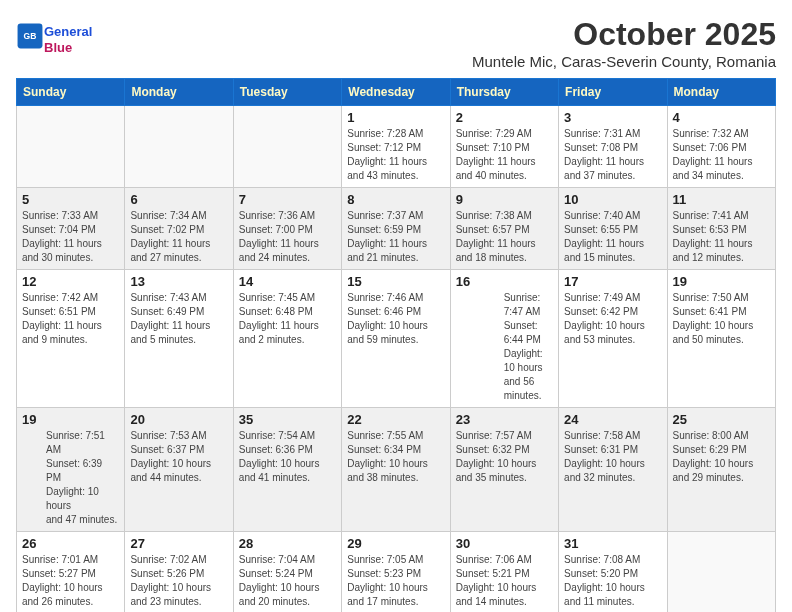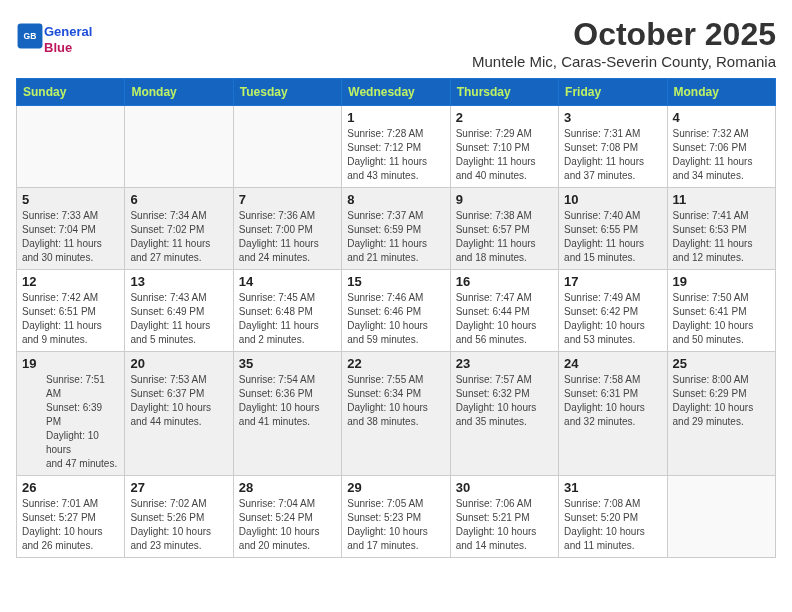--- a/index.html
+++ b/index.html
@@ -45,21 +45,21 @@
       font-size: 15px;
       color: #333;
     }
     .calendar {
       width: 100%;
       border-collapse: collapse;
       border: 1px solid #ccc;
     }
     .calendar th {
       background-color: #1565c0;
-      color: #bef264;
+      color: #fef9c3;
       font-size: 12px;
       font-weight: bold;
       text-align: left;
       padding: 6px 6px;
       border: 1px solid #1a75d2;
     }
     .calendar td {
       vertical-align: top;
       border: 1px solid #ccc;
       padding: 4px 5px;
@@ -228,21 +228,21 @@
         </td>
         <td>
           <div class="day-number">15</div>
           <div class="day-info" style="white-space: pre-line;">Sunrise: 7:46 AM
 Sunset: 6:46 PM
 Daylight: 10 hours
 and 59 minutes.</div>
         </td>
         <td>
           <div class="day-number">16</div>
-          <div class="day-info" style="white-space: pre-line;">Sunrise: 7:47 AM
+          <div class="day-info" style="white-space: pre-line; margin-left: 48px;">Sunrise: 7:47 AM
 Sunset: 6:44 PM
 Daylight: 10 hours
 and 56 minutes.</div>
         </td>
         <td>
           <div class="day-number">17</div>
           <div class="day-info" style="white-space: pre-line;">Sunrise: 7:49 AM
 Sunset: 6:42 PM
 Daylight: 10 hours
 and 53 minutes.</div>

